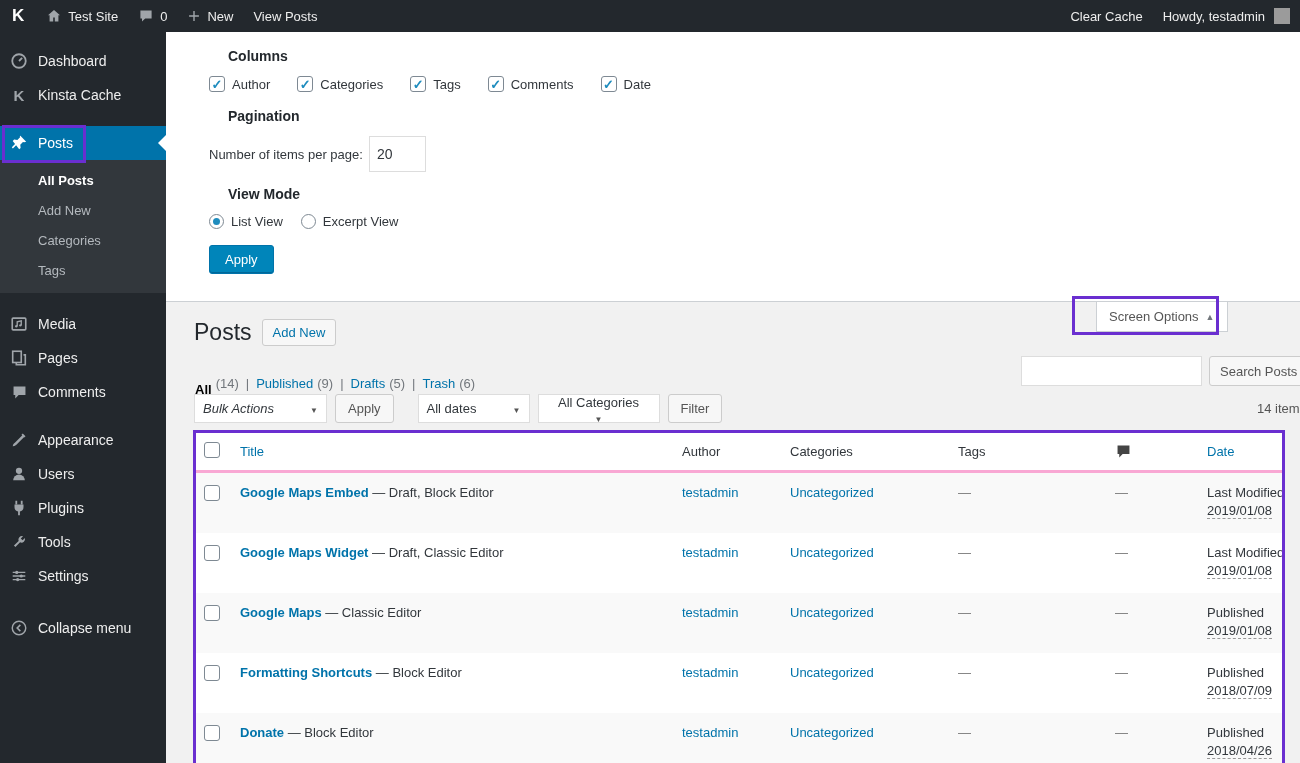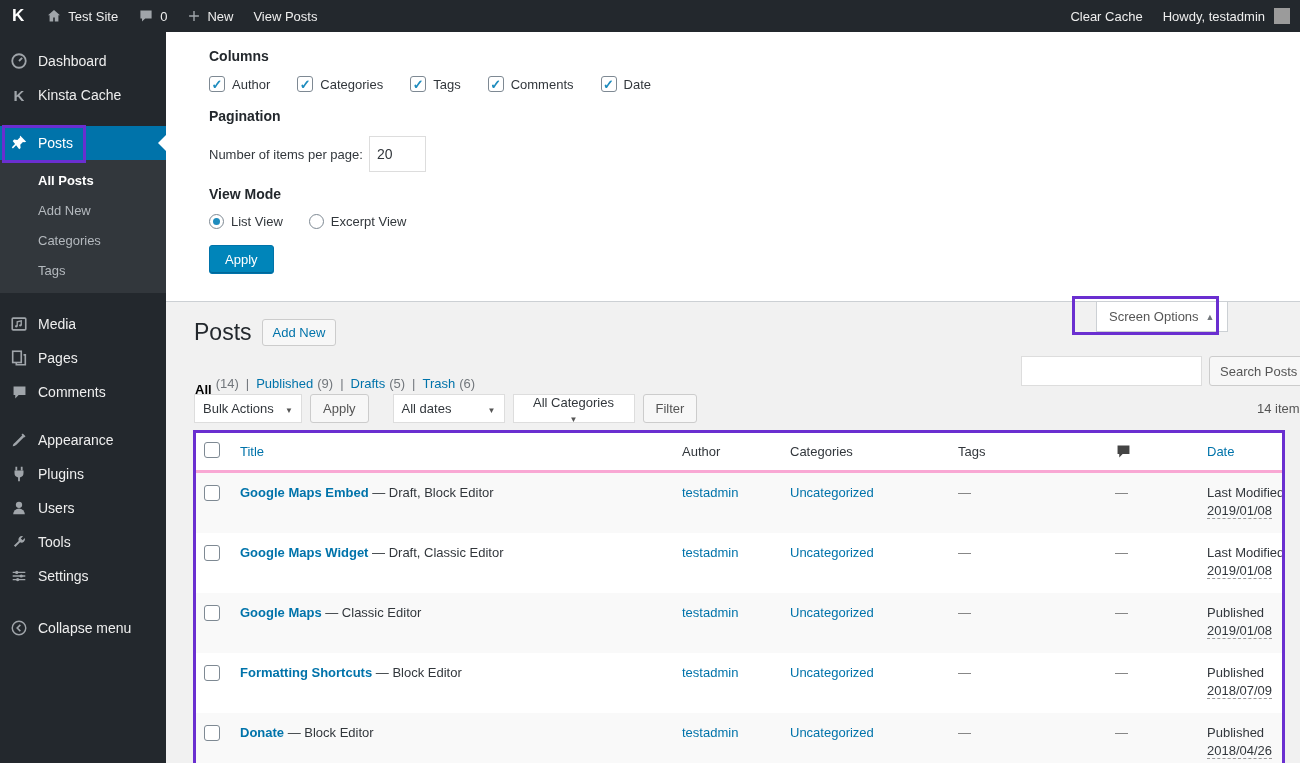--- a/index.html
+++ b/index.html
@@ -26,29 +26,29 @@
   .menu-sep { height:14px; }
   .submenu { background:#32373c; padding:5px 0 8px; }
   .submenu-item { height:30px; display:flex; align-items:center; padding-left:38px; font-size:13px; color:#b4b9be; cursor:pointer; }
   .submenu-item.current { color:#fff; font-weight:700; }
   .collapse-wrap { margin-top:18px; }
   .kinsta-k::after { content:"K"; font-weight:700; font-size:15px; }
   .anno-posts { position:absolute; left:2px; top:93px; width:84px; height:38px; border:3px solid var(--annotation); pointer-events:none; z-index:45; }
 
   
   .so-panel { position:absolute; left:166px; top:32px; width:1134px; height:270px; background:#fff; border-bottom:1px solid #ccd0d4; padding:16px 20px 20px 43px; z-index:5; }
-  .so-heading { font-size:14px; font-weight:600; color:#23282d; margin-bottom:12px; }
+  .so-heading { font-size:14px; font-weight:600; color:#23282d; margin-bottom:12px;margin-left:19px; }
   .so-row { display:flex; align-items:center; }
   .so-cols { gap:27px; margin-bottom:16px; }
   .so-check { display:flex; align-items:center; gap:7px; color:#32373c; cursor:pointer; }
   .cb { width:16px; height:16px; background:#fff; border:1px solid #7e8993; border-radius:3px; display:inline-flex; align-items:center; justify-content:center; flex:none; }
   .cb.checked::after { content:"✓"; color:#1e8cbe; font-size:13px; font-weight:700; line-height:1; }
   .per-page { gap:6px; margin-bottom:14px; }
   .so-input { width:57px; height:36px; border:1px solid #ddd; padding:0 7px; font-size:14px; color:#32373c; font-family:inherit; }
-  .so-radios { gap:26px; margin-bottom:16px; }
+  .so-radios { gap:18px; margin-bottom:16px; }
   .radio-opt { display:flex; align-items:center; gap:7px; cursor:pointer; }
   .radio { width:15px; height:15px; border:1px solid #7e8993; border-radius:50%; background:#fff; position:relative; flex:none; }
   .radio.selected::after { content:""; position:absolute; left:3px; top:3px; width:7px; height:7px; border-radius:50%; background:#1e8cbe; }
   .btn-primary { display:inline-block; background:#0085ba; border:1px solid #0073aa; box-shadow:inset 0 -1px 0 #006799; color:#fff; border-radius:3px; padding:6px 15px; font-size:13px; cursor:pointer; font-family:inherit; }
 
   
   .so-tab { position:absolute; left:1096px; top:302px; height:30px; padding:0 12px; background:#fff; border:1px solid #ccd0d4; border-top:none; display:flex; align-items:center; gap:7px; color:#555; font-size:13px; z-index:6; cursor:pointer; }
   .tri { font-size:9px; color:#72777c; }
   .tri::after { content:"▲"; }
   .anno-tab { position:absolute; left:1072px; top:296px; width:147px; height:39px; border:3px solid var(--annotation); z-index:10; pointer-events:none; }
@@ -65,21 +65,21 @@
   .status-filters .current a { color:#000; font-weight:600;margin-top:13px; }
   .status-filters .count { color:#72777c; margin-left:4px; }
 
   .search-input { position:absolute; left:1021px; top:356px; width:181px; height:30px; border:1px solid #ddd; padding:0 8px; font-size:14px; font-family:inherit; background:#fff; }
   .btn-search { position:absolute; left:1209px; top:356px; height:30px; padding:0 10px; background:#f7f7f7; border:1px solid #ccc; border-radius:3px; color:#555; font-size:13px; cursor:pointer; white-space:nowrap; font-family:inherit; }
 
   
   .tablenav { position:absolute; left:194px; top:394px; display:flex; gap:8px; align-items:center; }
   .wp-select { height:29px; background:#fff; border:1px solid #ddd; display:flex; align-items:center; justify-content:space-between; padding:0 8px; font-size:13px; color:#32373c; cursor:pointer; }
   .dd::after { content:"▼"; font-size:8px; color:#555; }
-  .sel-bulk { width:108px; }
+  .sel-bulk { width:133px;font-style:italic; }
   .sel-dates { width:112px; margin-left:16px; }
   .sel-cats { width:122px;flex-direction:column; }
   .btn-secondary { height:29px; background:#f7f7f7; border:1px solid #ccc; border-radius:3px; color:#555; padding:0 12px; font-size:13px; cursor:pointer; font-family:inherit; }
   .item-count { position:absolute; left:1257px; top:401px; font-size:13px; color:#555; white-space:nowrap; }
 
   
   .anno-table { position:absolute; left:193px; top:430px; width:1092px; height:400px; border:3px solid var(--annotation); z-index:10; background:#fff; overflow:hidden; }
   .posts-table { width:100%; border-collapse:collapse; table-layout:fixed; background:#fff; font-size:13px; }
   .posts-table th { text-align:left; font-weight:400; color:#32373c; padding:9px 8px; border-bottom:3px solid #f9a8d4; white-space:nowrap; overflow:hidden; }
   .posts-table th a { color:var(--accent); }
@@ -208,34 +208,34 @@
         <svg viewBox="0 0 20 20" width="18" height="18">
           <path d="M3 17c.5-3 2-3.5 3.5-5L14 4.5 16 6.5 8.5 14C7 15.5 6 17 3 17z" fill="currentColor"></path>
           <path d="M13.5 3.5l3 3" stroke="currentColor" stroke-width="2"></path>
         </svg>
       </span>
     <span>Appearance</span>
   </div>
   <div class="menu-item">
     <span class="mi-icon">
         <svg viewBox="0 0 20 20" width="18" height="18">
+          <circle cx="10" cy="6.5" r="3.5" fill="currentColor"></circle>
+          <path d="M3.5 17a6.5 6.5 0 0 1 13 0z" fill="currentColor"></path>
+        </svg>
+      </span>
+    <span>Users</span>
+  </div>
+  <div class="menu-item">
+    <span class="mi-icon">
+        <svg viewBox="0 0 20 20" width="18" height="18">
           <path d="M7 2v4M13 2v4" stroke="currentColor" stroke-width="2" fill="none"></path>
           <path d="M5 6h10v3a5 5 0 0 1-4 4.9V18H9v-4.1A5 5 0 0 1 5 9z" fill="currentColor"></path>
         </svg>
       </span>
     <span>Plugins</span>
-  </div>
-  <div class="menu-item">
-    <span class="mi-icon">
-        <svg viewBox="0 0 20 20" width="18" height="18">
-          <circle cx="10" cy="6.5" r="3.5" fill="currentColor"></circle>
-          <path d="M3.5 17a6.5 6.5 0 0 1 13 0z" fill="currentColor"></path>
-        </svg>
-      </span>
-    <span>Users</span>
   </div>
   <div class="menu-item">
     <span class="mi-icon">
         <svg viewBox="0 0 20 20" width="18" height="18">
           <path d="M16.5 5.5a4 4 0 0 1-5.3 4.9L6 15.6 4.4 14l5.2-5.2a4 4 0 0 1 4.9-5.3L12 6l2 2z" fill="currentColor"></path>
         </svg>
       </span>
     <span>Tools</span>
   </div>
   <div class="menu-item">

